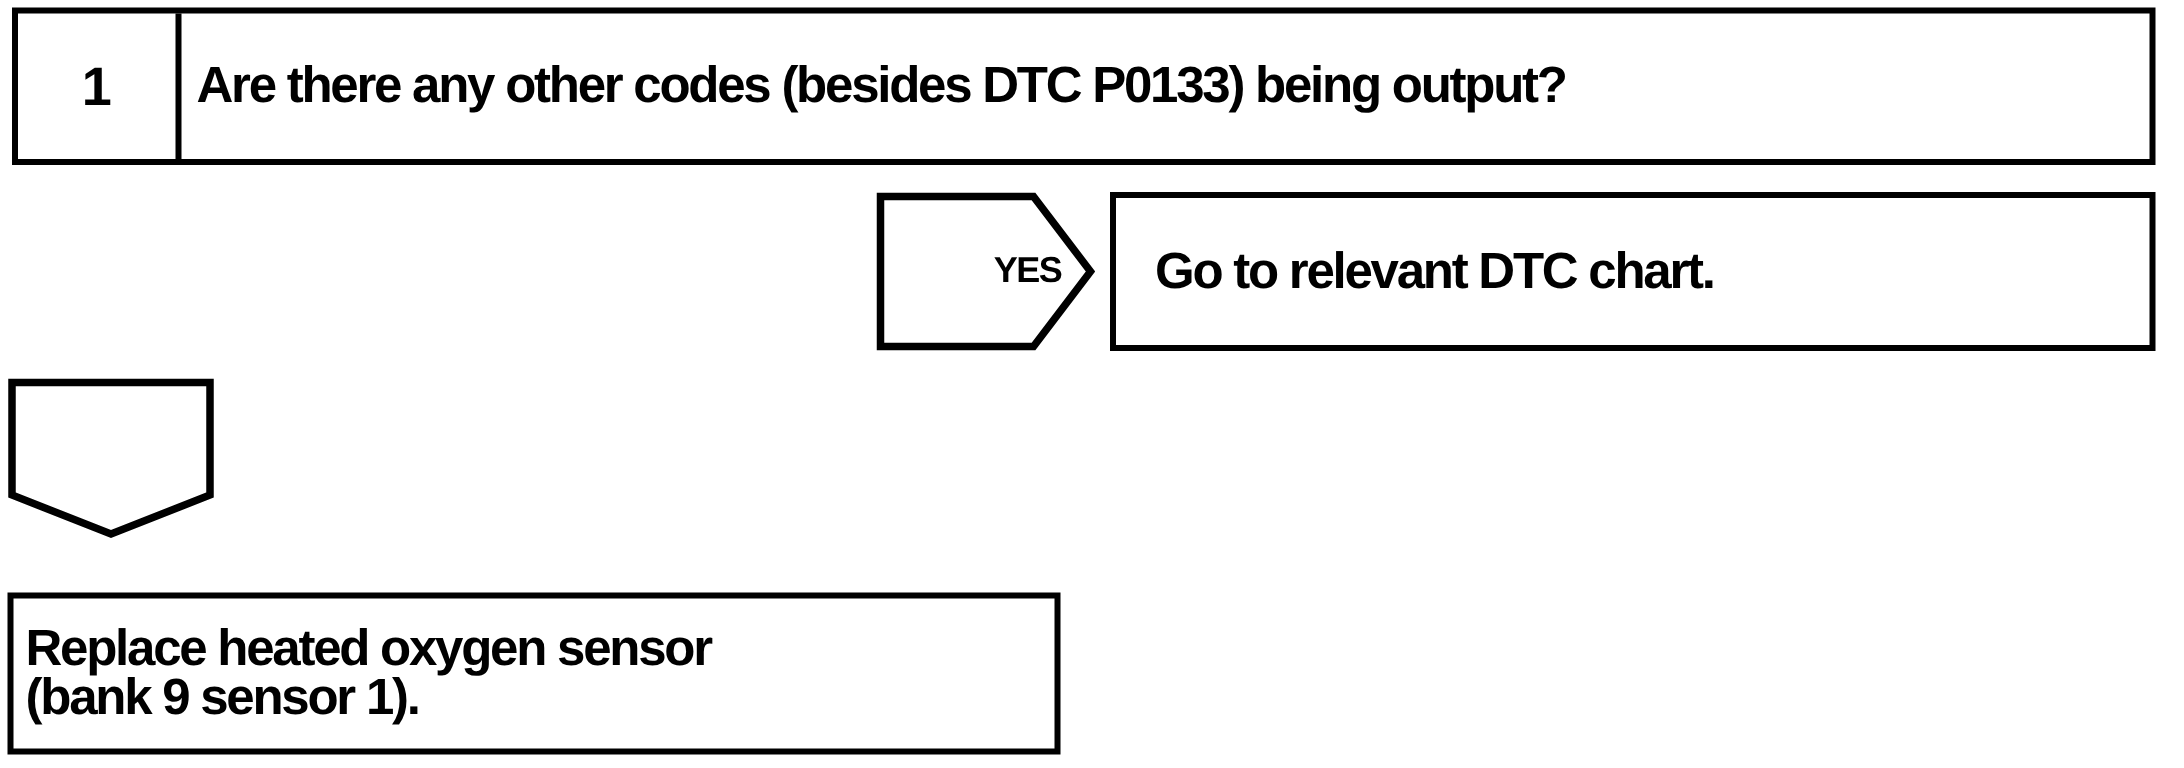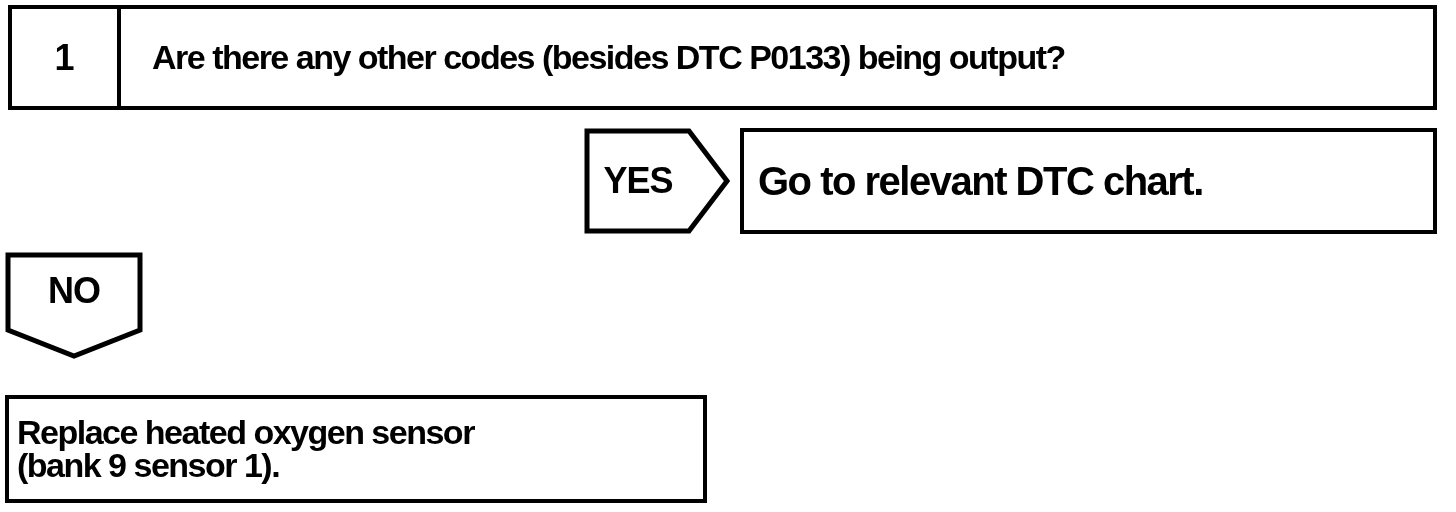--- a/index.html
+++ b/index.html
@@ -37,42 +37,43 @@
     border-right: 4px solid #000000;
     display: flex;
     align-items: center;
     justify-content: center;
     font-size: 36px;
   }
   .step-q {
     flex: 1 1 auto;
     display: flex;
     align-items: center;
-    padding-left: 31px;
+    padding-left: 10px;
     font-size: 34px;
     letter-spacing: -1.5px;
     white-space: nowrap;
   }
   
   .pent {
     position: absolute;
   }
   .pent svg {
     position: absolute;
     left: 0;
     top: 0;
     display: block;
   }
   .pent .pent-label {
     position: absolute;
     display: flex;
     align-items: center;
     justify-content: center;
-    font-size: 36px;
+    font-size: 24px;
     letter-spacing: -1px;
+    margin-left: 47px;
   }
   .pent-yes {
     left: 584px;
     top: 128px;
     width: 146px;
     height: 106px;
   }
   .pent-yes .pent-label {
     left: 0;
     top: 0;
@@ -92,22 +93,22 @@
     height: 78px;
   }
   
   .yes-action {
     left: 740px;
     top: 128px;
     width: 697px;
     height: 106px;
     display: flex;
     align-items: center;
-    padding-left: 14px;
-    font-size: 40px;
+    padding-left: 26px;
+    font-size: 34px;
     letter-spacing: -1.5px;
     white-space: nowrap;
   }
   
   .no-action {
     left: 5px;
     top: 395px;
     width: 702px;
     height: 108px;
     display: flex;
@@ -136,21 +137,20 @@
     </svg>
     <span class="pent-label">YES</span>
   </div>
 
   <div class="box yes-action">Go to relevant DTC chart.</div>
 
   <div class="pent pent-no">
     <svg width="138" height="107" viewBox="0 0 138 107">
       <polygon points="3,3 135,3 135,78 69,104 3,78" fill="#ffffff" stroke="#000000" stroke-width="5"></polygon>
     </svg>
-    <span class="pent-label">NO</span>
   </div>
 
   <div class="box no-action">
     <div>Replace heated oxygen sensor</div>
     <div>(bank 9 sensor 1).</div>
   </div>
 
 </div>
 
 </body></html>

